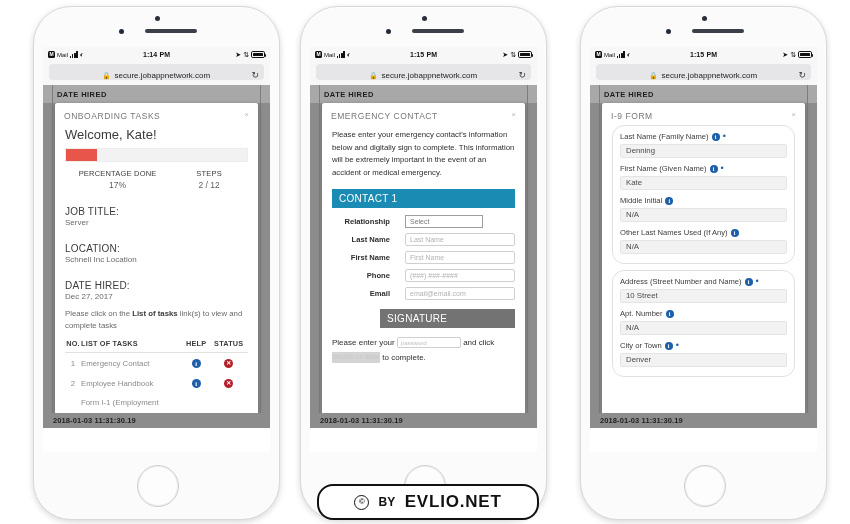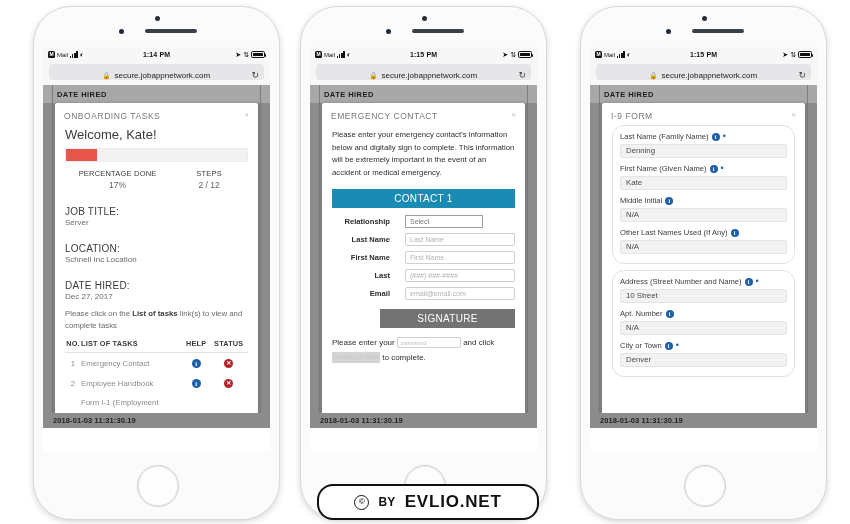--- a/index.html
+++ b/index.html
@@ -194,21 +194,21 @@
   .ico.info{background:#1d5fa8;}
   .ico.err{background:#b5202a;font-family:"Liberation Sans", sans-serif;font-size:6px;}
 
   
   .lead{
     font-size:7.8px;color:#2e2e2e;line-height:1.62;margin:4px 0 9px;
   }
   .sec-bar{
     background:#1a8bb3;color:#fff;
     font-size:10px;letter-spacing:.3px;
-    padding:4px 7px;margin:0 0 7px;text-align:center;
+    padding:4px 7px;margin:0 0 7px;
   }
   .frow{
     display:flex;align-items:center;margin-bottom:5px;gap:10px;
   }
   .flabel{
     flex:0 0 58px;text-align:right;padding-right:5px;
     font-size:7.6px;font-weight:bold;color:#2e2e2e;
   }
   .finput{
     flex:1;height:13px;box-sizing:border-box;
@@ -457,21 +457,21 @@
             </div>
             <div class="frow">
               <div class="flabel">Last Name</div>
               <div class="finput">Last Name</div>
             </div>
             <div class="frow">
               <div class="flabel">First Name</div>
               <div class="finput">First Name</div>
             </div>
             <div class="frow">
-              <div class="flabel">Last</div>
+              <div class="flabel">Phone</div>
               <div class="finput">(###) ###-####</div>
             </div>
             <div class="frow">
               <div class="flabel">Email</div>
               <div class="finput">email@email.com</div>
             </div>
 
             <div class="sec-bar" style="margin-top: 9px; background: #737373; margin-left: 48px;">SIGNATURE</div>
 
             <div class="sig-text">

